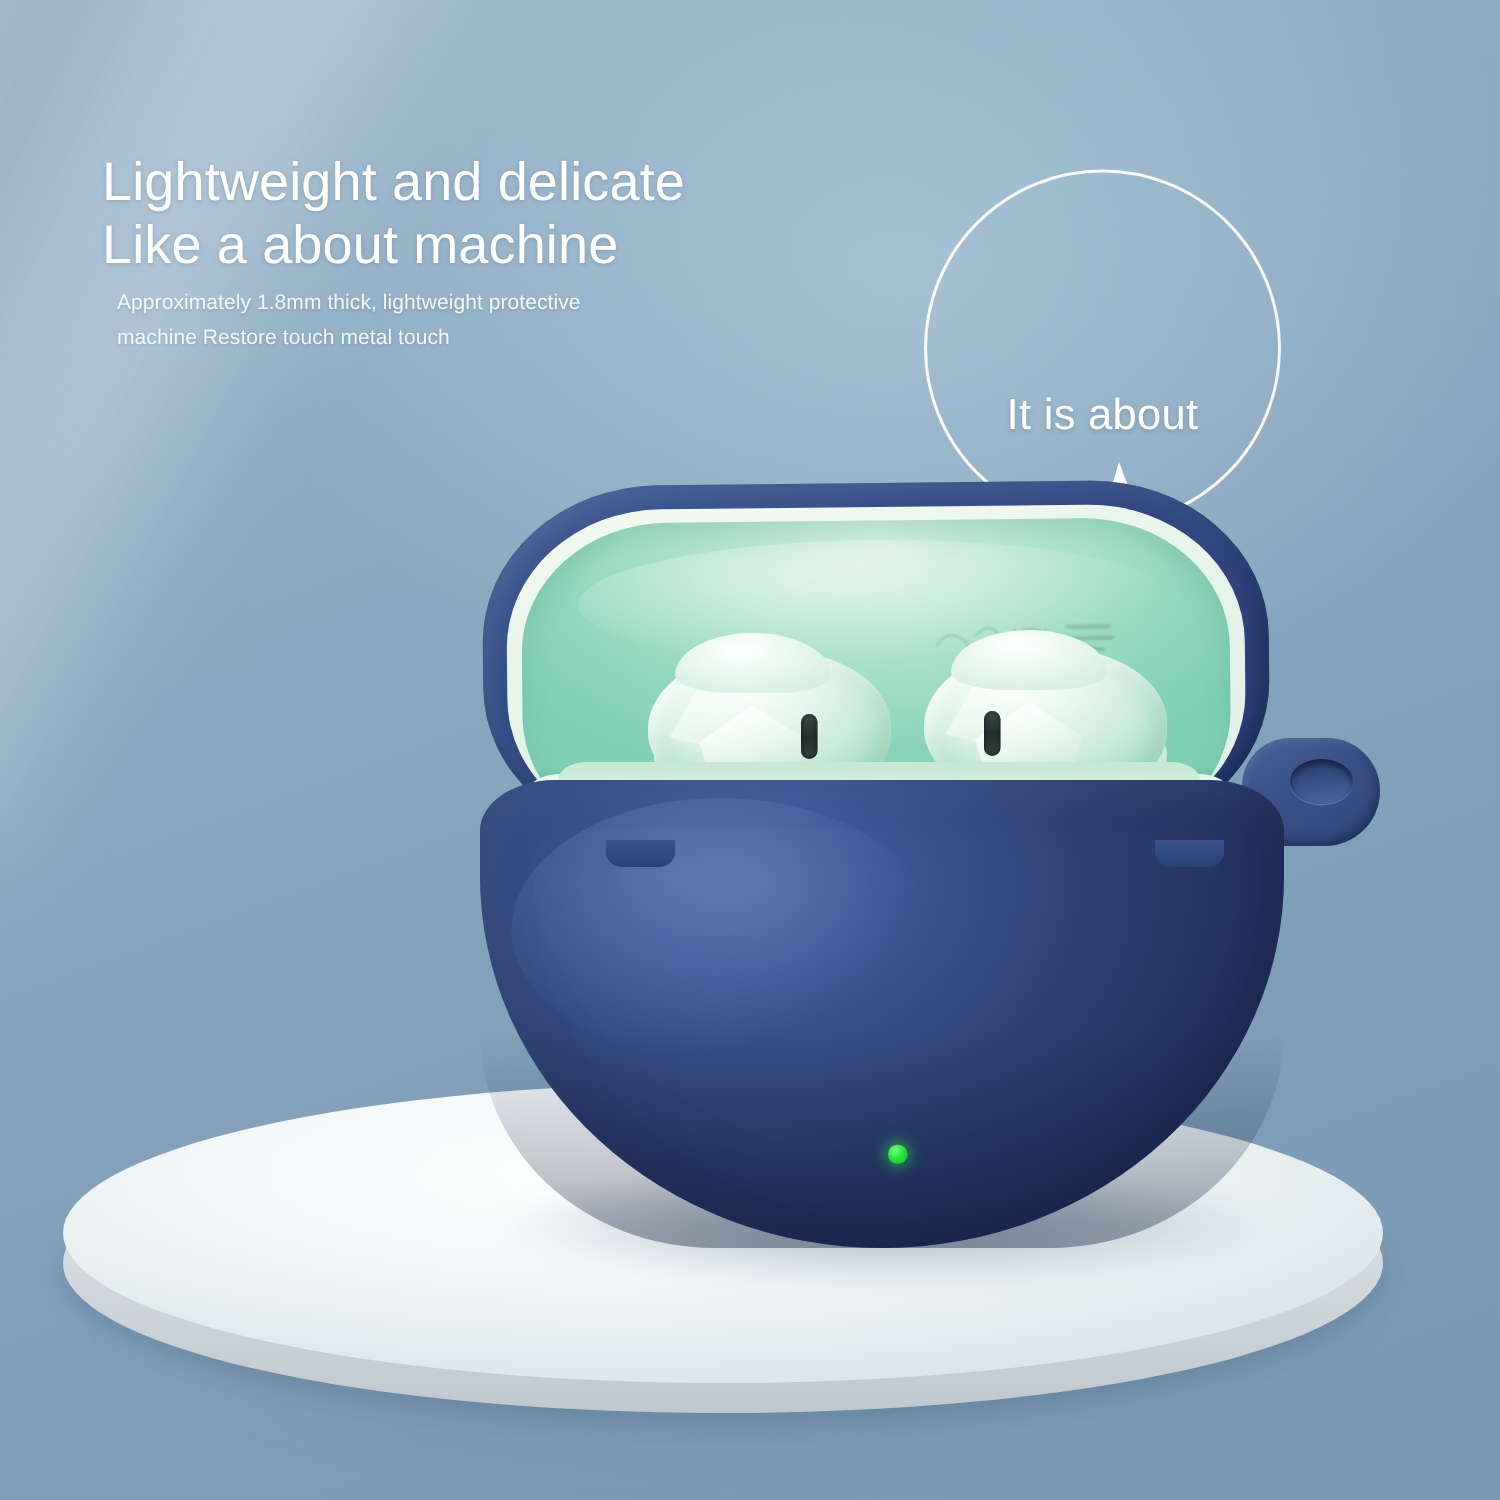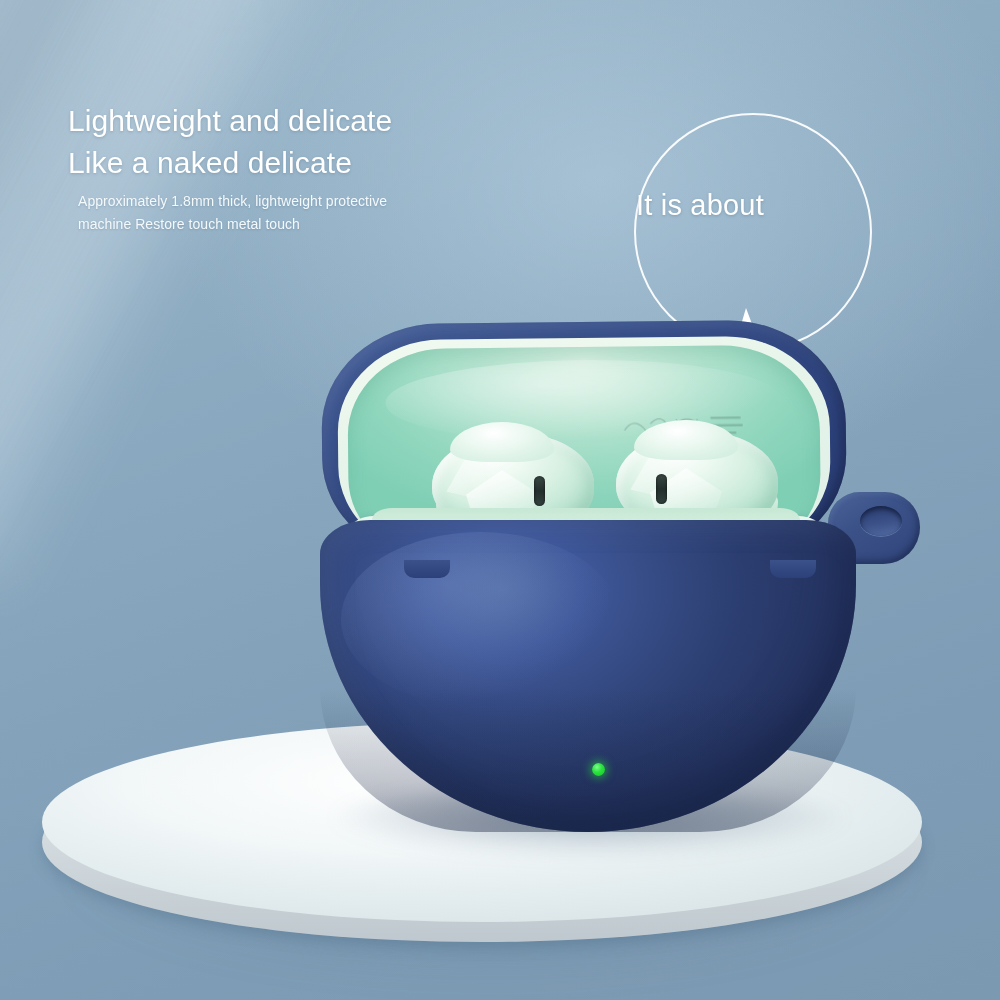--- a/index.html
+++ b/index.html
@@ -26,39 +26,39 @@
   .streak.s3{left:30px;top:-300px;width:210px;height:900px;
     transform:rotate(28deg);
     background:linear-gradient(90deg,rgba(255,255,255,0) 0%,rgba(233,243,250,0.34) 50%,rgba(255,255,255,0) 100%);}
   .streak.s4{left:-300px;top:-120px;width:420px;height:700px;
     transform:rotate(28deg);
     background:linear-gradient(90deg,rgba(255,255,255,0) 0%,rgba(120,148,170,0.22) 50%,rgba(255,255,255,0) 100%);}
 
   
   #headline{position:absolute;left:68px;top:100px;width:560px;}
   .h-line{
-    color:#ffffff;font-size:30px;line-height:42px;font-weight:400;
+    color:#ffffff;font-size:36px;line-height:42px;font-weight:400;
     letter-spacing:0.1px;white-space:nowrap;
     text-shadow:0 1px 3px rgba(70,100,124,0.30);
   }
   #subtitle{position:absolute;left:78px;top:190px;width:520px;}
   .s-line{
     color:#f4f9fc;font-size:14px;line-height:23px;font-weight:400;
     letter-spacing:0.05px;white-space:nowrap;
     text-shadow:0 1px 2px rgba(70,100,124,0.28);
   }
 
   
   #callout{
-    position:absolute;left:634px;top:113px;width:238px;height:238px;
+    position:absolute;left:616px;top:113px;width:238px;height:238px;
     border:2px solid rgba(255,255,255,0.93);
     border-radius:50%;
     box-sizing:border-box;
-    display:flex;
-    align-items:center;
+    display:flex;flex-direction:column;
+    align-items:center;justify-content:flex-end;
     padding-bottom:54px;
   }
   .c-line{
     color:#ffffff;font-size:29px;line-height:36px;font-weight:400;
     white-space:nowrap;letter-spacing:0.2px;
     text-shadow:0 1px 3px rgba(70,100,124,0.35);
   }
   #callout-arrow{position:absolute;left:700px;top:290px;width:120px;height:110px;pointer-events:none;}
 
   
@@ -234,21 +234,21 @@
 
 <div id="stage">
 
   <div class="streak s4"></div>
   <div class="streak s1"></div>
   <div class="streak s2"></div>
   <div class="streak s3"></div>
 
   <div id="headline">
     <div class="h-line">Lightweight and delicate</div>
-    <div class="h-line">Like a naked delicate</div>
+    <div class="h-line">Like a about machine</div>
   </div>
 
   <div id="subtitle">
     <div class="s-line">Approximately 1.8mm thick, lightweight protective</div>
     <div class="s-line">machine Restore touch metal touch</div>
   </div>
 
   <div id="callout">
     <div class="c-line">It is about</div>
   </div>

